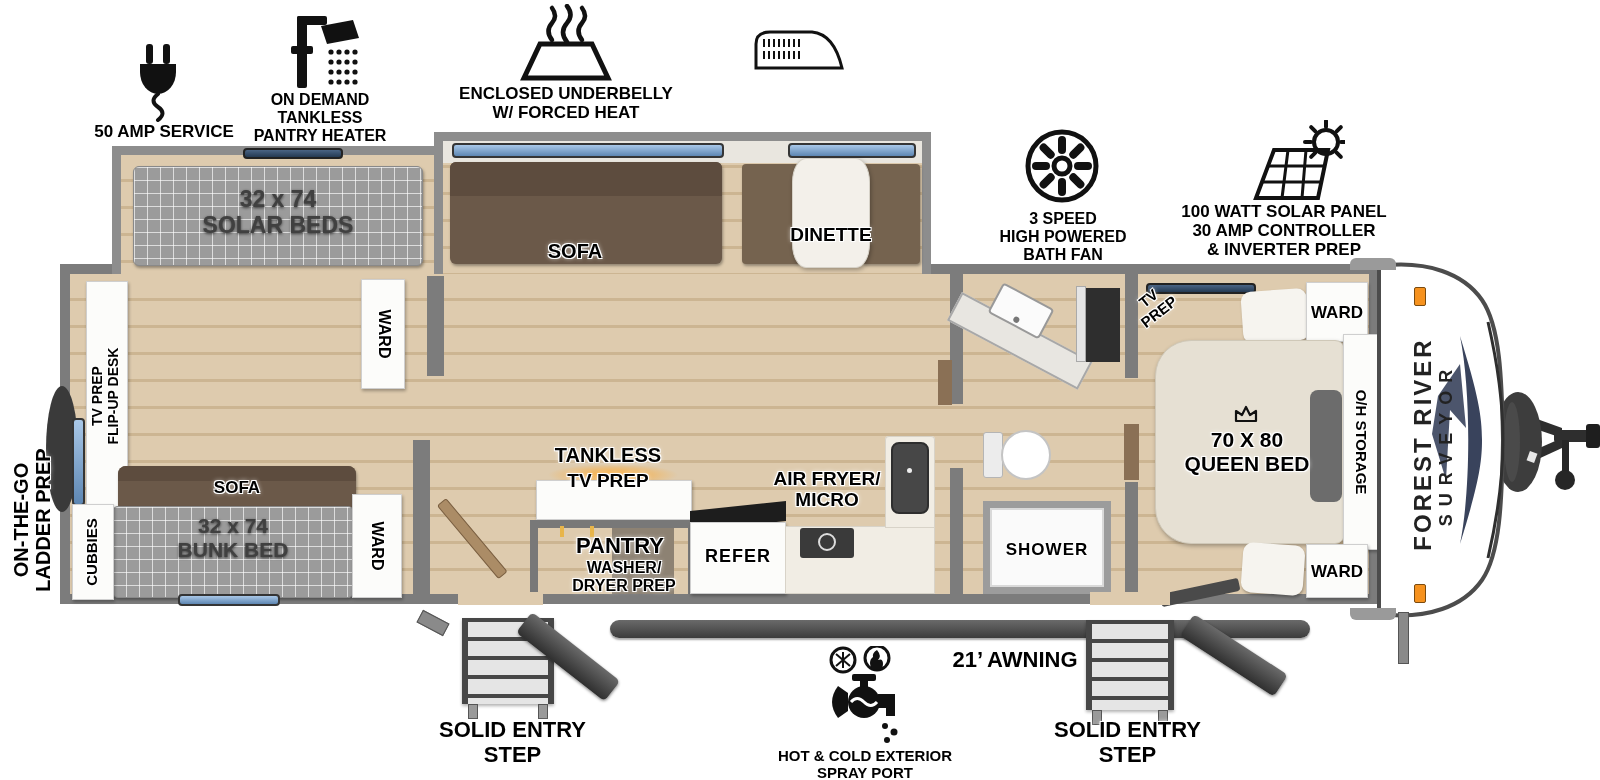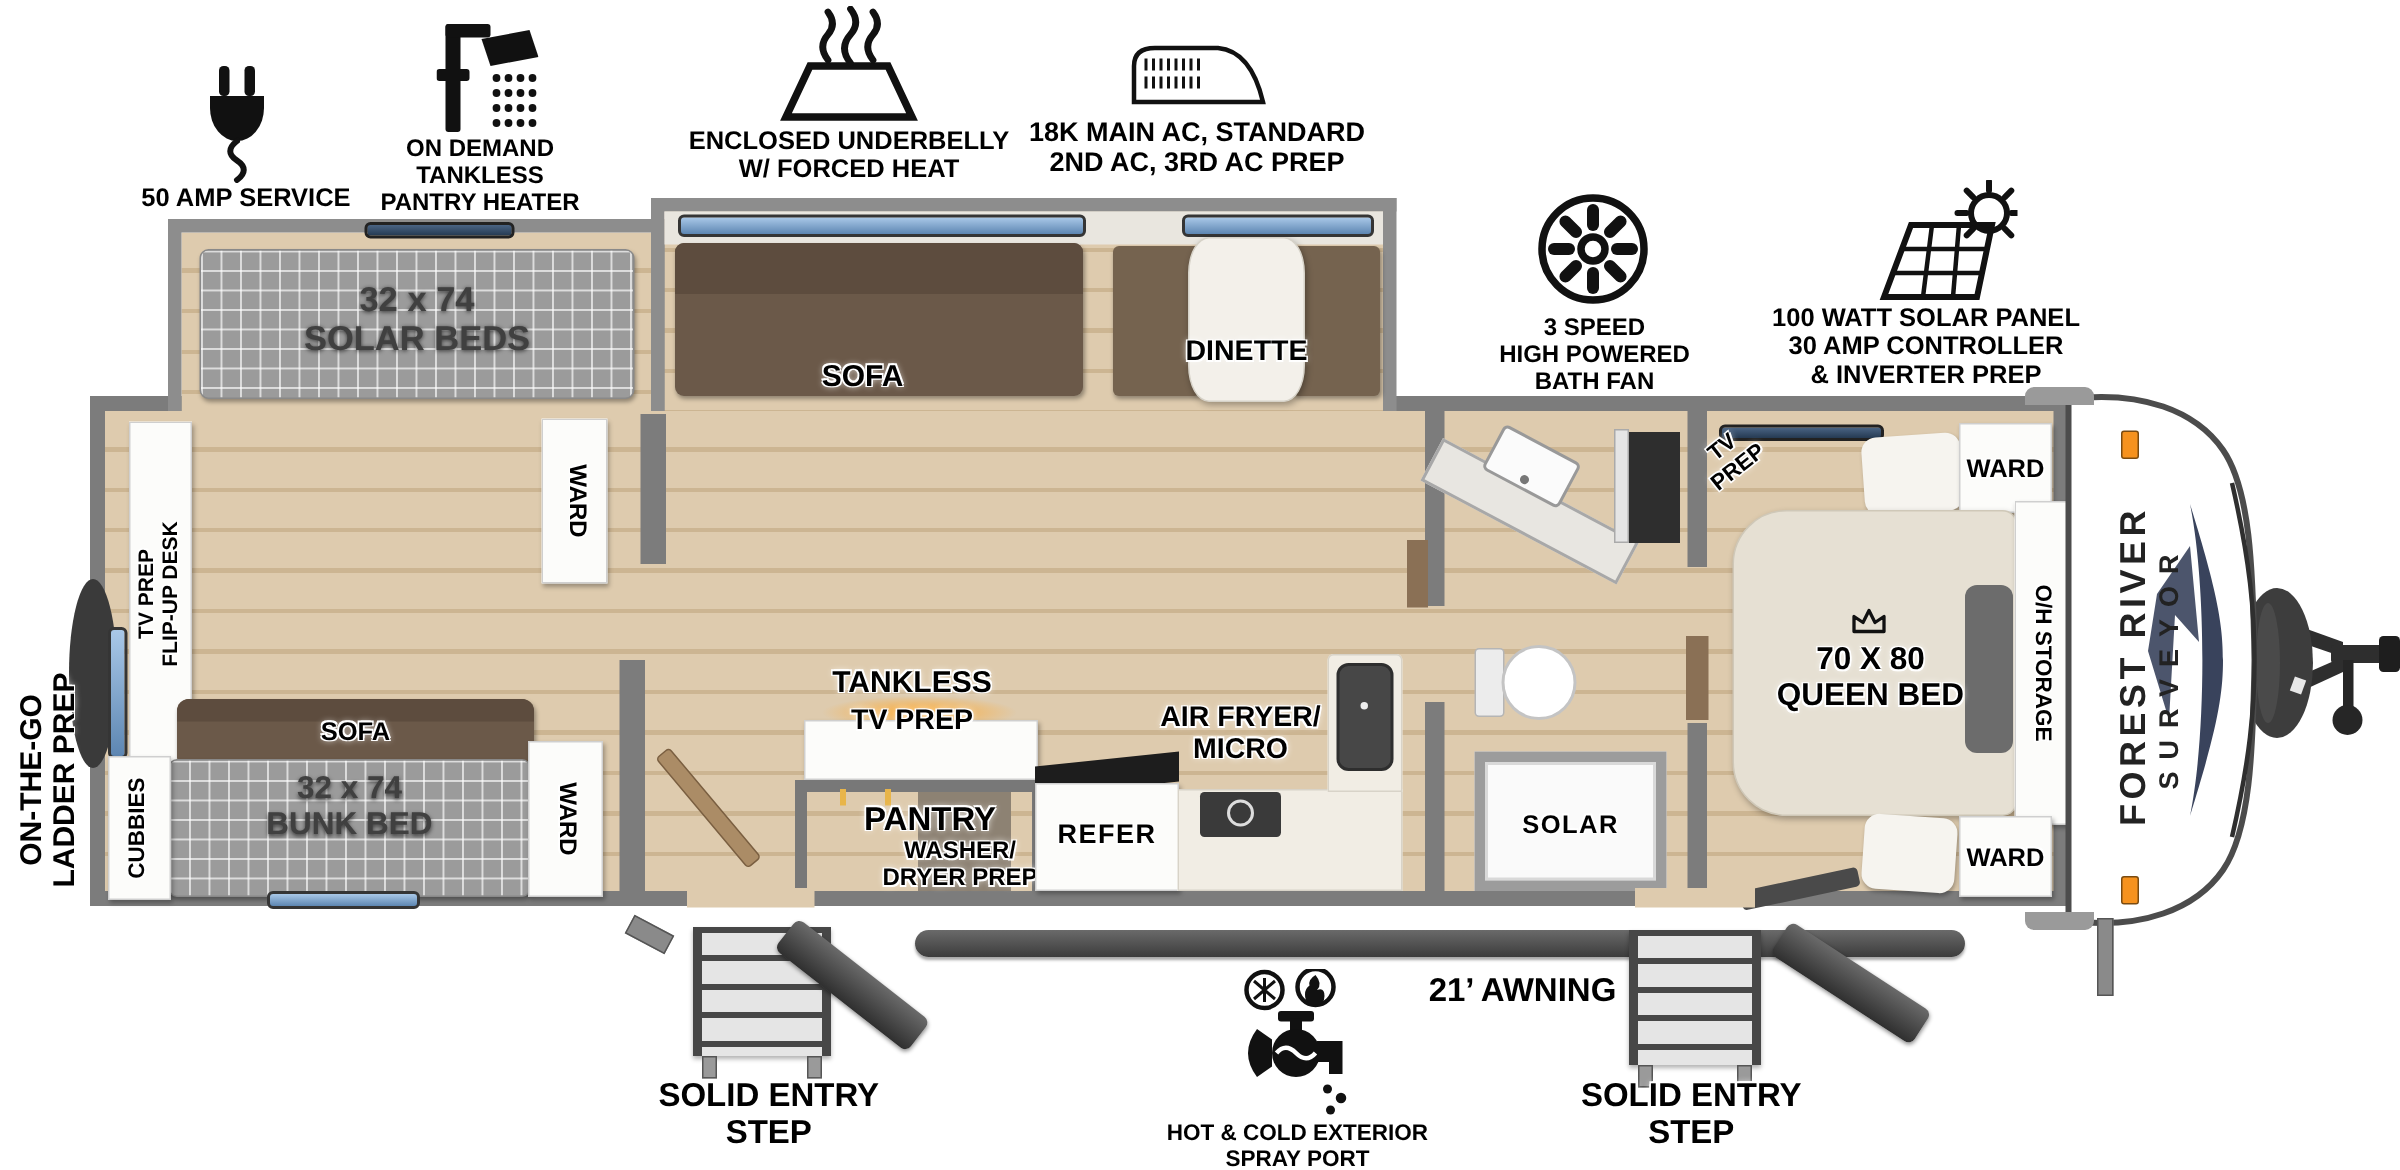--- a/index.html
+++ b/index.html
@@ -91,24 +91,20 @@
     <div>W/ FORCED HEAT</div>
   </div>
 
   <div class="a" style="left:752px;top:28px;width:92px;height:42px">
     <svg width="92" height="42" viewBox="0 0 92 42">
       <path d="M4,40 V16 Q4,4 18,4 H60 Q82,6 90,40 Z" fill="#fff" stroke="#111" stroke-width="3"></path>
       <path d="M12,11 V19 M17,11 V19 M22,11 V19 M27,11 V19 M32,11 V19 M37,11 V19 M42,11 V19 M47,11 V19" stroke="#111" stroke-width="2"></path>
       <path d="M12,23 V31 M17,23 V31 M22,23 V31 M27,23 V31 M32,23 V31 M37,23 V31 M42,23 V31 M47,23 V31" stroke="#111" stroke-width="2"></path>
     </svg>
   </div>
-  <div class="a lbl" style="left:668px;top:78px;width:260px;font-size:18px">
-    <div>18K MAIN AC, STANDARD</div>
-    <div>2ND AC, 3RD AC PREP</div>
-  </div>
 
   <div class="a" style="left:1024px;top:128px;width:76px;height:76px">
     <svg width="76" height="76" viewBox="0 0 76 76">
       <circle cx="38" cy="38" r="34" fill="none" stroke="#111" stroke-width="5"></circle>
       <circle cx="38" cy="38" r="8" fill="none" stroke="#111" stroke-width="5"></circle>
       <g fill="#111">
         <rect x="34" y="8" width="8" height="18" rx="4"></rect>
         <rect x="34" y="8" width="8" height="18" rx="4" transform="rotate(45 38 38)"></rect>
         <rect x="34" y="8" width="8" height="18" rx="4" transform="rotate(90 38 38)"></rect>
         <rect x="34" y="8" width="8" height="18" rx="4" transform="rotate(135 38 38)"></rect>
@@ -220,21 +216,21 @@
   <div class="a" style="left:590px;top:526px;width:4px;height:11px;background:#e8b54a"></div>
   <div class="a lbl" style="left:528px;top:444px;width:160px;font-size:20px">
     <div>TANKLESS</div>
   </div>
   <div class="a lbl" style="left:528px;top:470px;width:160px;font-size:19px">
     <div>TV PREP</div>
   </div>
   <div class="a lbl" style="left:540px;top:534px;width:160px;font-size:22px">
     <div>PANTRY</div>
   </div>
-  <div class="a lbl" style="left:560px;top:559px;width:160px;font-size:16px">
+  <div class="a lbl" style="left:544px;top:559px;width:160px;font-size:16px">
     <div>WASHER/</div>
     <div>DRYER PREP</div>
   </div>
   <div class="a" style="left:446px;top:498px;width:96px;height:12px;background:#ab8c66;border:1px solid #7a5f41;border-radius:3px;transform:rotate(50deg);transform-origin:left top"></div>
 
   <div class="a" style="left:690px;top:506px;width:96px;height:20px;background:#1d1d1d;transform:skewY(-6deg)"></div>
   <div class="a whitebox" style="left:690px;top:522px;width:96px;height:72px"></div>
   <div class="a lbl" style="left:690px;top:546px;width:96px;font-size:18px;letter-spacing:1px">
     <div>REFER</div>
   </div>
@@ -262,21 +258,21 @@
     <div class="a" style="left:56px;top:-6px;width:6px;height:6px;background:#777;border-radius:50%"></div>
   </div>
   <div class="a" style="left:1076px;top:286px;width:10px;height:76px;background:#e5e5e5;border:1px solid #aaa"></div>
   <div class="a" style="left:1086px;top:288px;width:34px;height:74px;background:#2e2e2e"></div>
 
   <div class="a" style="left:983px;top:432px;width:20px;height:46px;background:#ececec;border:1px solid #b5b5b5;border-radius:3px"></div>
   <div class="a" style="left:1001px;top:430px;width:50px;height:50px;background:#fff;border:2px solid #c4c4c4;border-radius:50%"></div>
 
   <div class="a" style="left:983px;top:501px;width:128px;height:93px;background:#fafafa;border:7px solid #9c9c9c;box-shadow:inset 0 0 0 2px #d9d9d9"></div>
   <div class="a lbl" style="left:985px;top:540px;width:124px;font-size:17px;letter-spacing:1px">
-    <div>SOLAR</div>
+    <div>SHOWER</div>
   </div>
 
   <div class="a windark" style="left:1146px;top:283px;width:110px;height:11px"></div>
   <div class="a lbl" style="left:1116px;top:288px;width:80px;height:40px;font-size:15px;transform:rotate(-38deg)">
     <div>TV</div>
     <div>PREP</div>
   </div>
   <div class="a wall" style="left:1369px;top:274px;width:13px;height:320px"></div>
 
   <div class="a" style="left:1242px;top:290px;width:66px;height:52px;background:#f6f4ef;border-radius:10px;box-shadow:1px 2px 3px rgba(0,0,0,.3);transform:rotate(-4deg)"></div>

